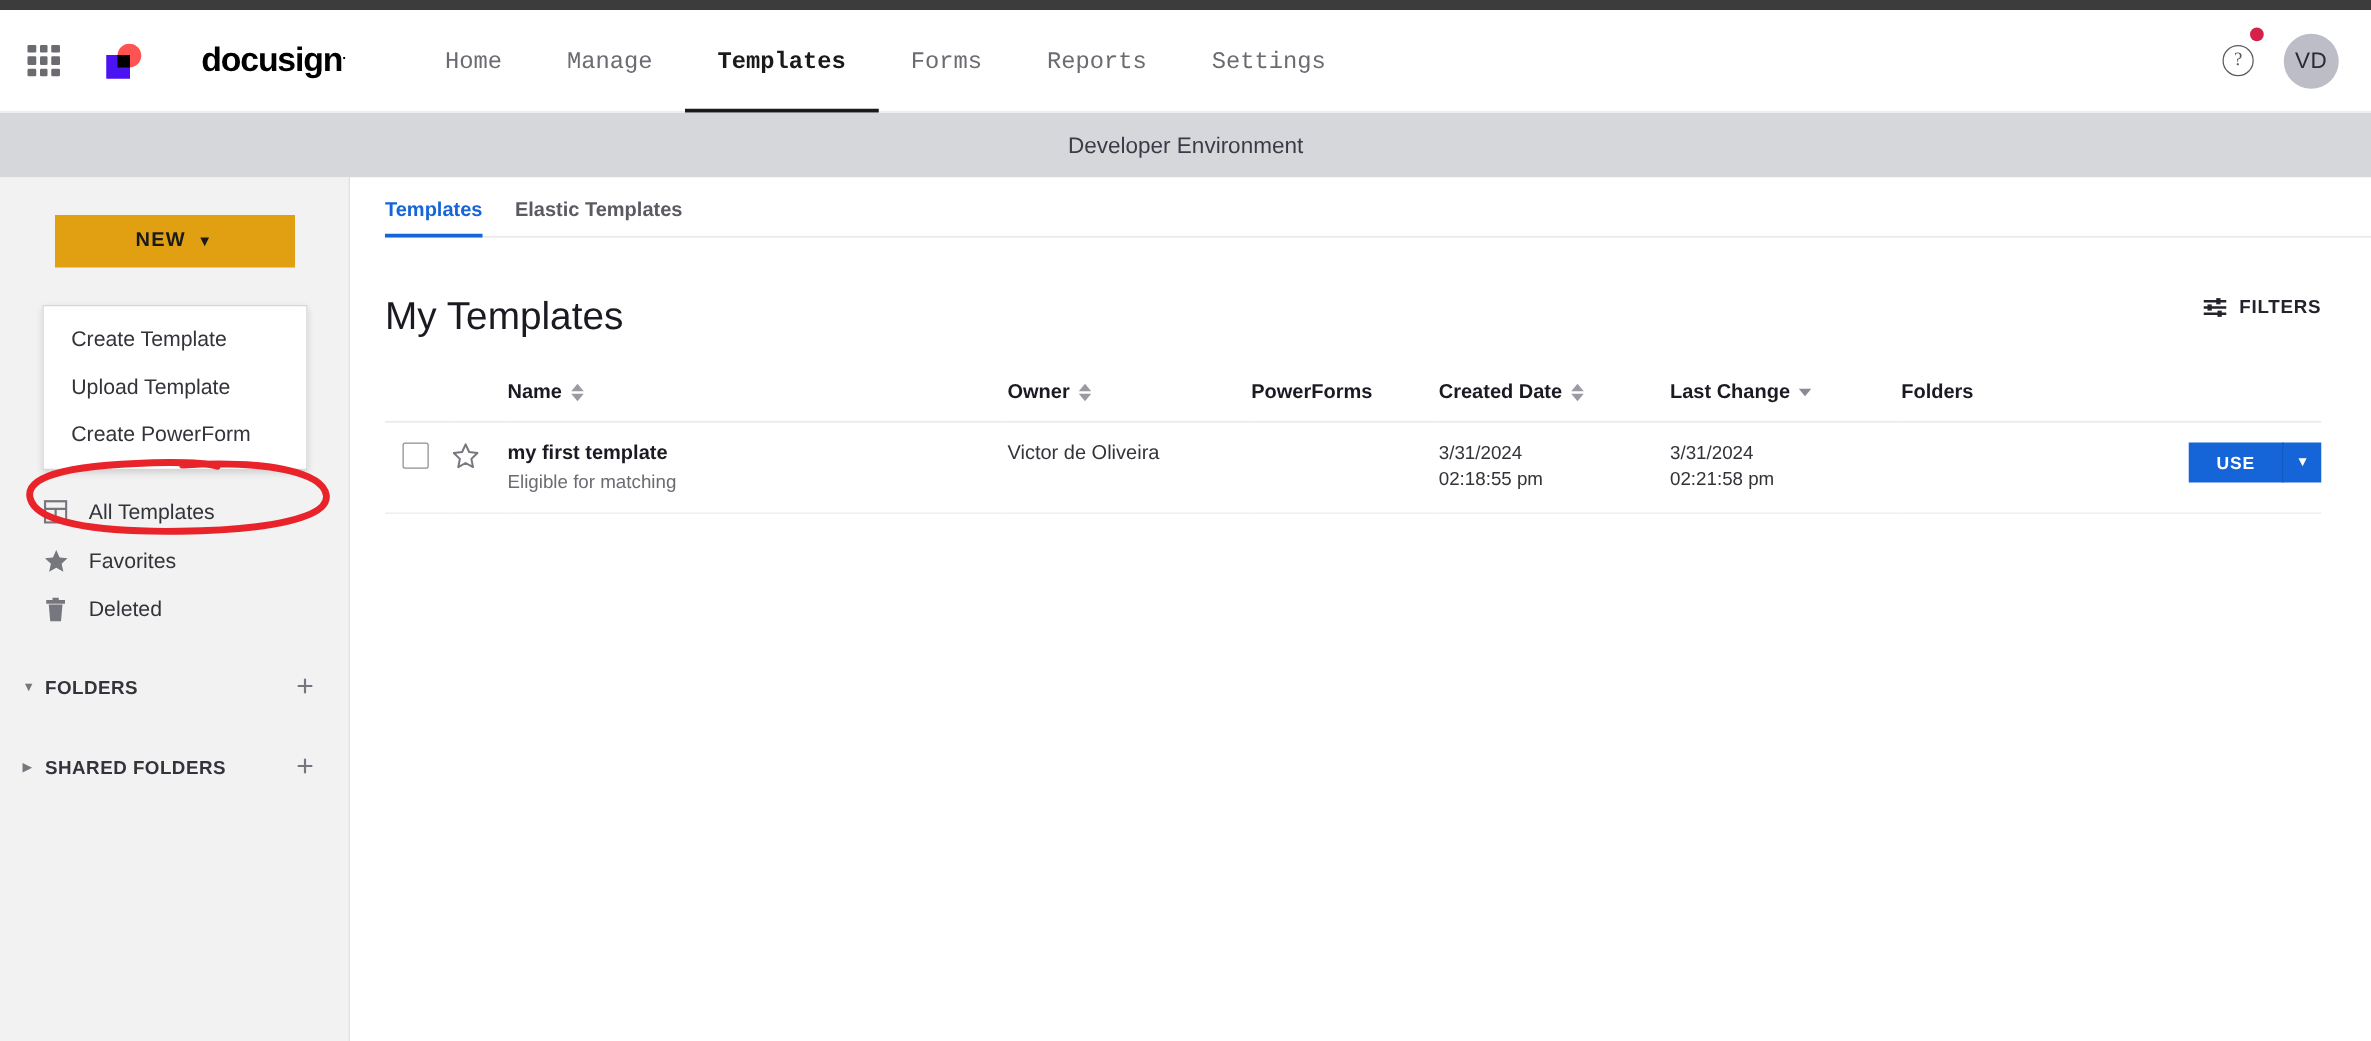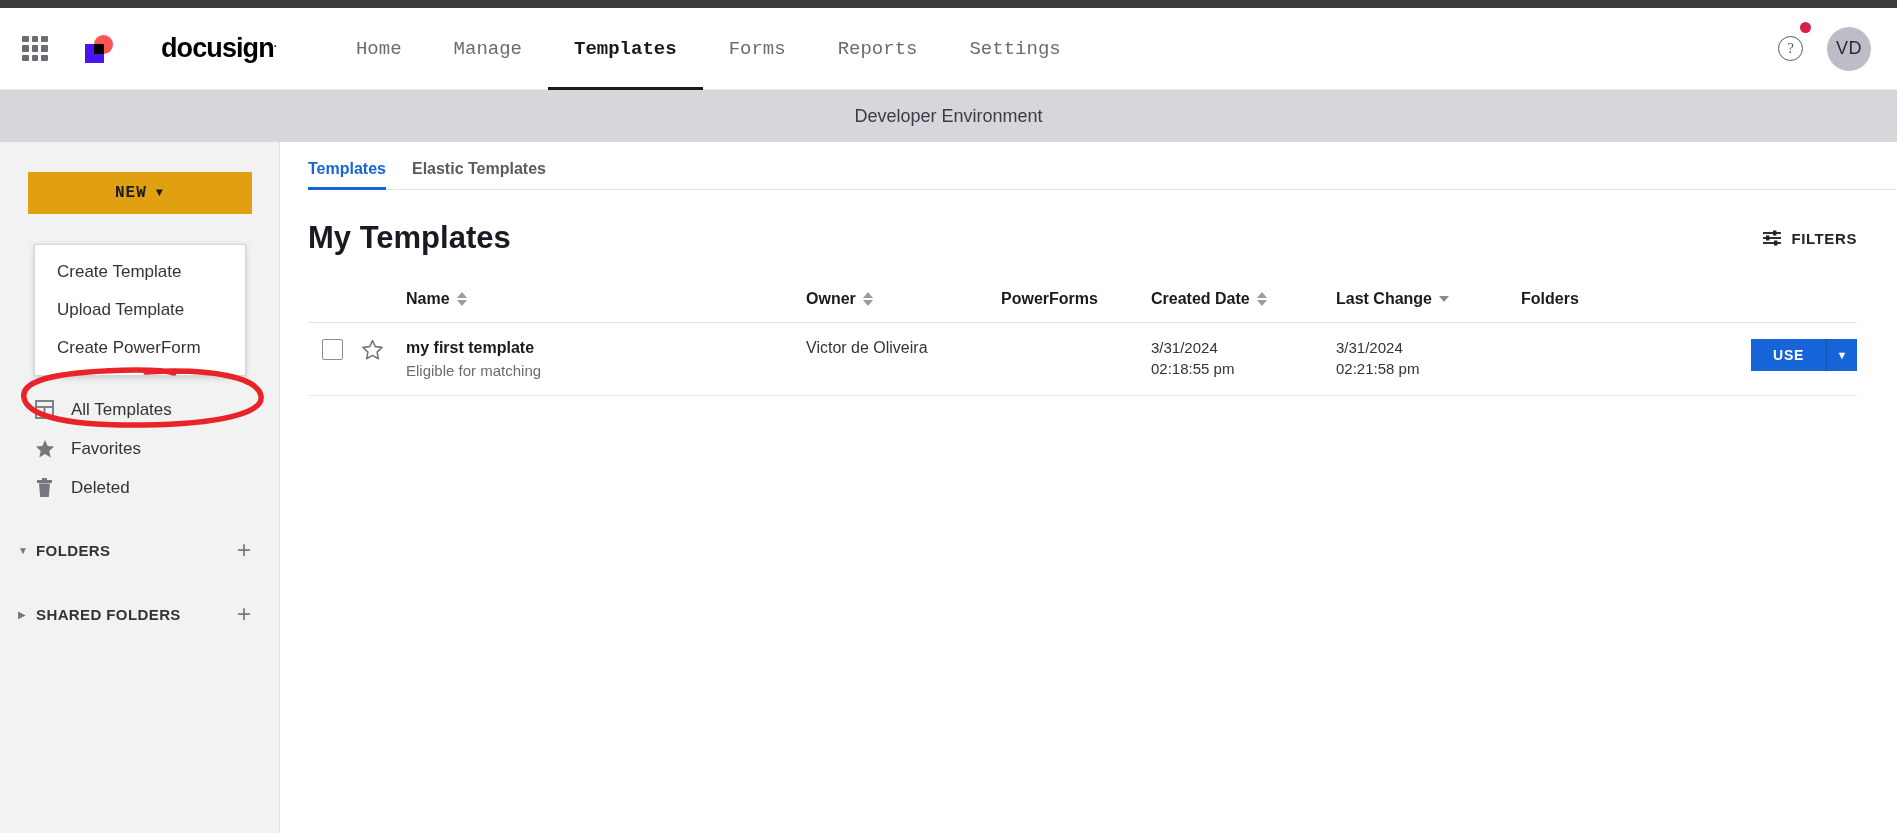--- a/index.html
+++ b/index.html
@@ -152,29 +152,28 @@
   
   .sidebar {
     width: 280px;
     background: #f2f2f2;
     border-right: 1px solid #e0e0e0;
     position: relative;
     flex-shrink: 0;
   }
   .new-btn {
     margin: 30px auto 0;
-    width: 224px; height: 42px;
+    width: 192px; height: 42px;
     background: #e0a012;
     color: #1a1a1a;
     font-size: 16px; font-weight: 700;
     letter-spacing: 1px;
     display: flex; align-items: center; justify-content: center;
     gap: 9px;
     cursor: pointer;
-    font-family: Liberation Mono, monospace;
   }
   .new-btn .caret { font-size: 12px; }
 
   .new-menu {
     position: absolute;
     left: 34px; top: 102px;
     width: 212px;
     background: #ffffff;
     border: 1px solid #d6d6d6;
     box-shadow: 0 2px 6px rgba(0,0,0,0.16);
@@ -272,21 +271,22 @@
     background: #1565d8;
   }
 
   .page-head {
     display: flex; align-items: center;
     padding: 30px 40px 26px 0;
   }
   .page-title {
     font-size: 31px;
     color: #1a1a22;
-    font-weight: 700;
+    font-weight: 400;
+    margin-top: 15px;
   }
   .head-tools {
     margin-left: auto;
     display: flex; align-items: center;
     gap: 32px;
   }
   .search-box {
     width: 376px; height: 36px;
     border: 1px solid #b9b9bd;
     display: flex; align-items: center;

